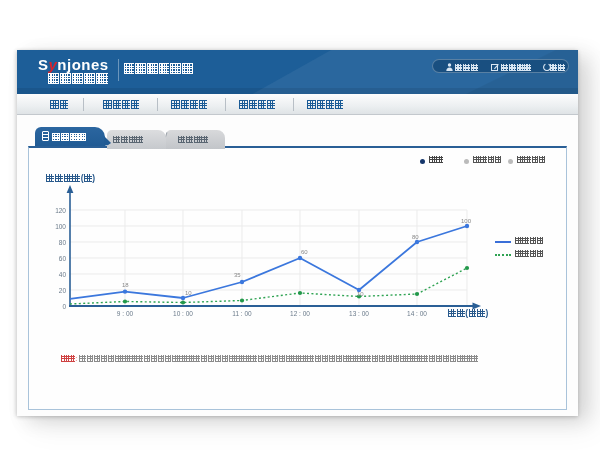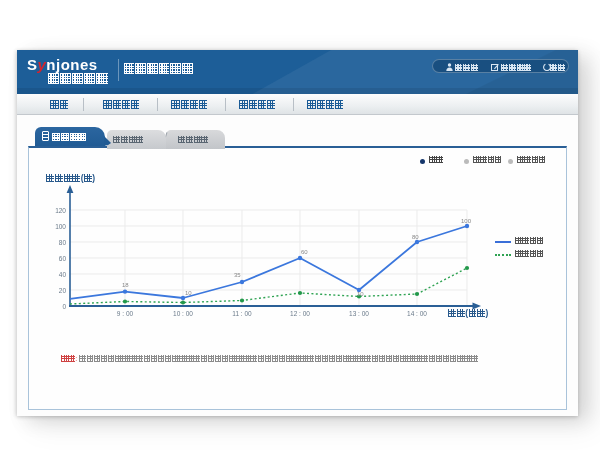--- a/index.html
+++ b/index.html
@@ -8,21 +8,21 @@
 .d .g{background:
  repeating-linear-gradient(0deg, currentColor 0 1.1px, transparent 1.1px 2.4px),
  repeating-linear-gradient(90deg, currentColor 0 1.1px, transparent 1.1px 2.4px);}
 #app{position:absolute;left:17px;top:50px;width:561px;height:366px;background:#fdfdfd;
  box-shadow:0 1px 4px rgba(0,0,0,.18), 9px 5px 18px rgba(0,0,0,.12), 16px 10px 30px rgba(0,0,0,.07), -2px 0 4px rgba(0,0,0,.06);}
 
 #hdr{position:absolute;left:0;top:0;width:561px;height:44px;overflow:hidden;background:#1d5e98;}
 #hdr .sh1{position:absolute;left:0;top:0;width:561px;height:44px;background:rgba(255,255,255,.06);clip-path:polygon(42% 100%,56% 0,100% 0,100% 100%);}
 #hdr .sh2{position:absolute;left:0;top:0;width:561px;height:44px;background:rgba(0,0,0,.05);clip-path:polygon(80% 100%,96% 0,100% 0,100% 100%);}
 #hdr .sh3{position:absolute;left:0;top:38px;width:561px;height:6px;background:rgba(0,0,0,.08);}
-#logo1{position:absolute;left:10px;top:6px;color:#fff;font-size:15px;font-weight:bold;letter-spacing:.5px;}
+#logo1{position:absolute;left:21px;top:6px;color:#fff;font-size:15px;font-weight:bold;letter-spacing:.5px;}
 #logo1 b{color:#d6242d;font-style:italic;}
 #logo2{position:absolute;left:30px;top:22px;color:#fff;font-size:11px;}
 #vsep{position:absolute;left:101px;top:9px;width:1px;height:22px;background:rgba(255,255,255,.35);}
 #title{position:absolute;left:106px;top:13px;color:#fff;font-size:11.5px;}
 #userbar{position:absolute;left:415px;top:9px;width:137px;height:14px;border-radius:7px;
  background:#194f80;border:1px solid rgba(255,255,255,.28);color:#d9e6f2;font-size:7.5px;}
 #userbar .it{position:absolute;top:3px;white-space:nowrap;}
 .nv,.rtxt,.ctxt,.tabt,.note,#title,#logo2{white-space:nowrap;}
 
 

